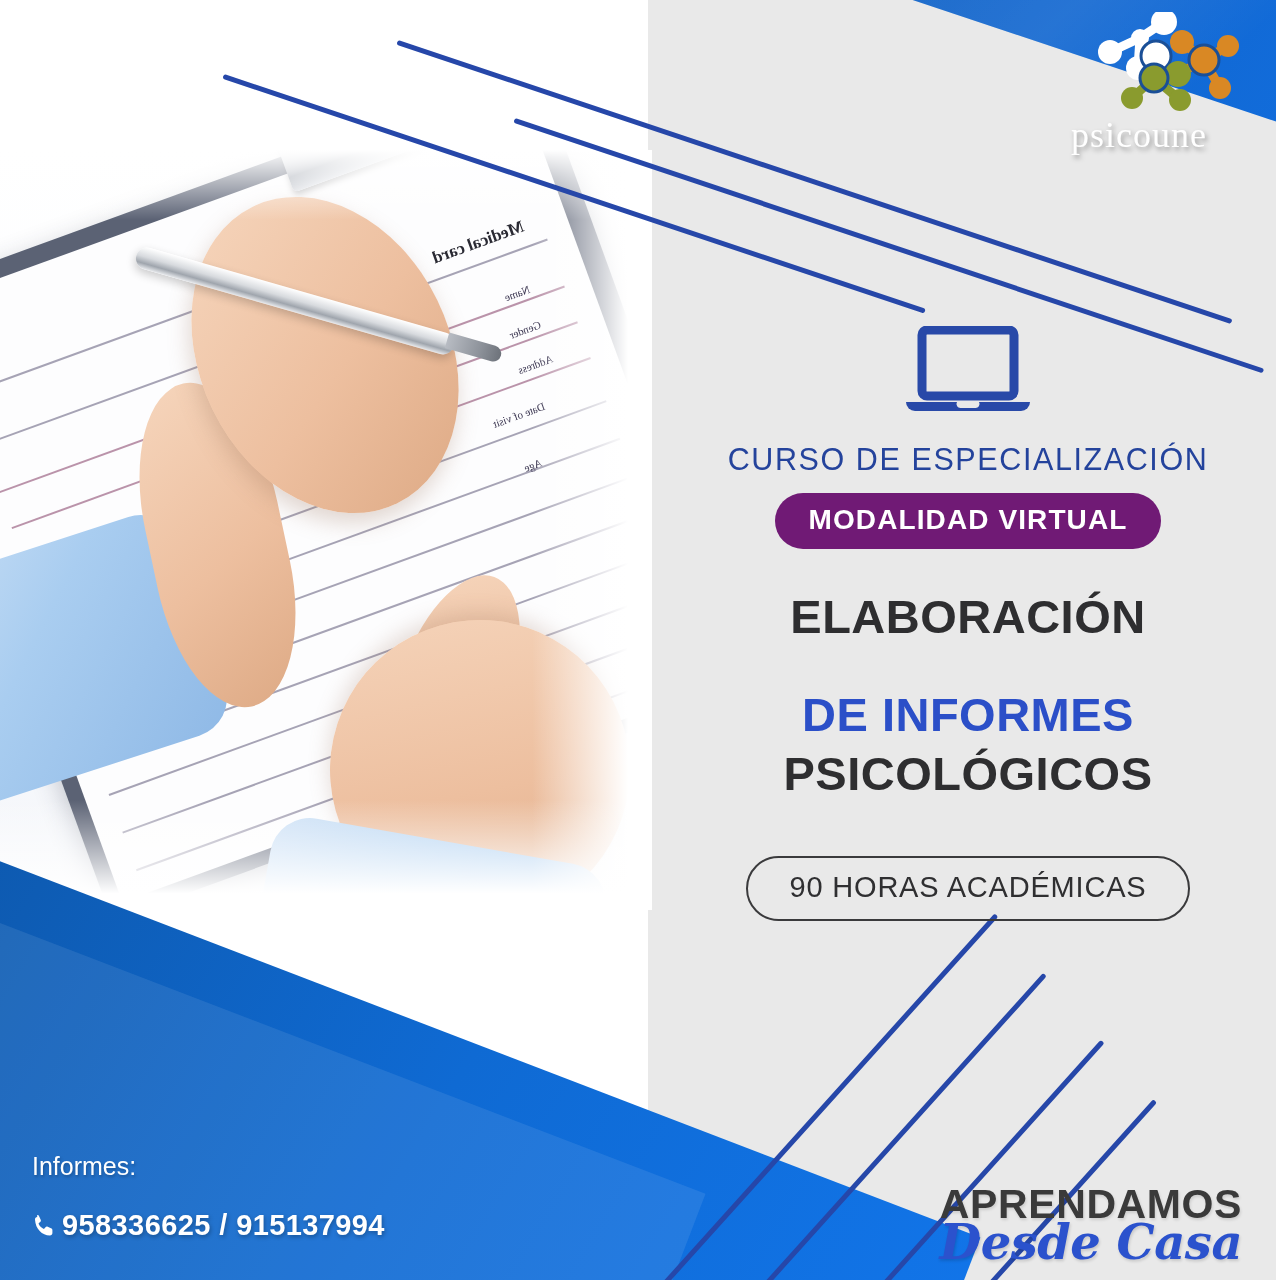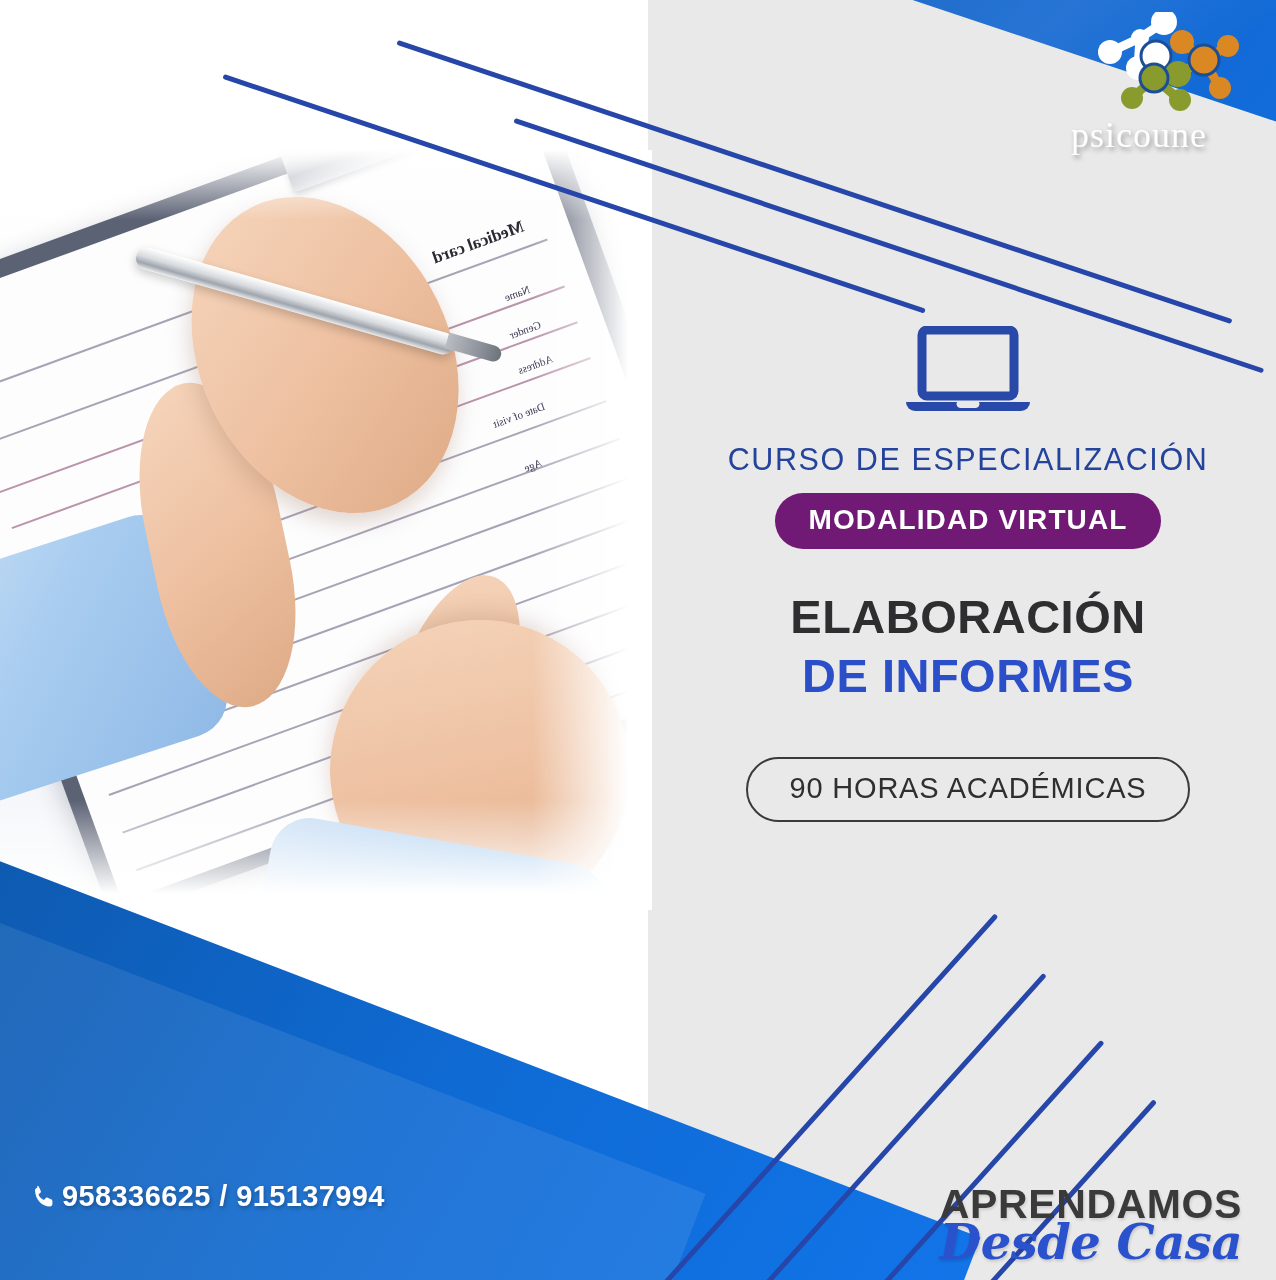--- a/index.html
+++ b/index.html
@@ -199,21 +199,21 @@
     font-size:28px; font-weight:bold; letter-spacing:1.1px;
     white-space:nowrap;
   }
   .title{
     margin-top:38px;
     text-align:center;
     font-size:47px; font-weight:bold; letter-spacing:.5px;
     line-height:1.26;
     color:#2e2e30;
   }
-  .title .blue{ color:#2b4fc8; }
+  .title .blue{ color:#2b4fc8;margin-top:39px; }
   .hours{
     margin-top:52px;
     border:2px solid #3a3a3c;
     border-radius:34px;
     padding:13px 42px 15px;
     font-size:29px; color:#2f2f31; letter-spacing:.8px;
     white-space:nowrap;
   }
 
   
@@ -366,26 +366,28 @@
       </svg>
     </div>
 
     <div class="kicker">CURSO DE ESPECIALIZACIÓN</div>
 
     <div class="pill">MODALIDAD VIRTUAL</div>
 
     <div class="title">
       <div>ELABORACIÓN</div>
       <div class="blue">DE INFORMES</div>
+      <div>PSICOLÓGICOS</div>
     </div>
 
     <div class="hours">90 HORAS ACADÉMICAS</div>
   </div>
 
   <div class="layer contact">
+    <div class="informes">Informes:</div>
     <div class="phones">
       <span class="phone-ic">
         <svg viewBox="0 0 26 26" width="26" height="26" aria-hidden="true">
           <path fill="#ffffff" d="M5.2 2.1c1 0 1.6.5 2 1.4l1.5 3.3c.4.9.2 1.6-.5 2.2l-1.3 1.1c-.3.3-.4.6-.2 1 .9 2 2.6 3.7 4.7 4.7.4.2.8.1 1-.2l1.1-1.3c.6-.7 1.3-.9 2.2-.5l3.3 1.5c.9.4 1.4 1 1.4 2v2.6c0 1.4-1.1 2.5-2.5 2.5C10 22.4 3.6 16 3 6.7c-.1-1.4 1-2.6 2.2-2.6z"></path>
         </svg>
       </span>
       <span>958336625 / 915137994</span>
     </div>
   </div>
 

